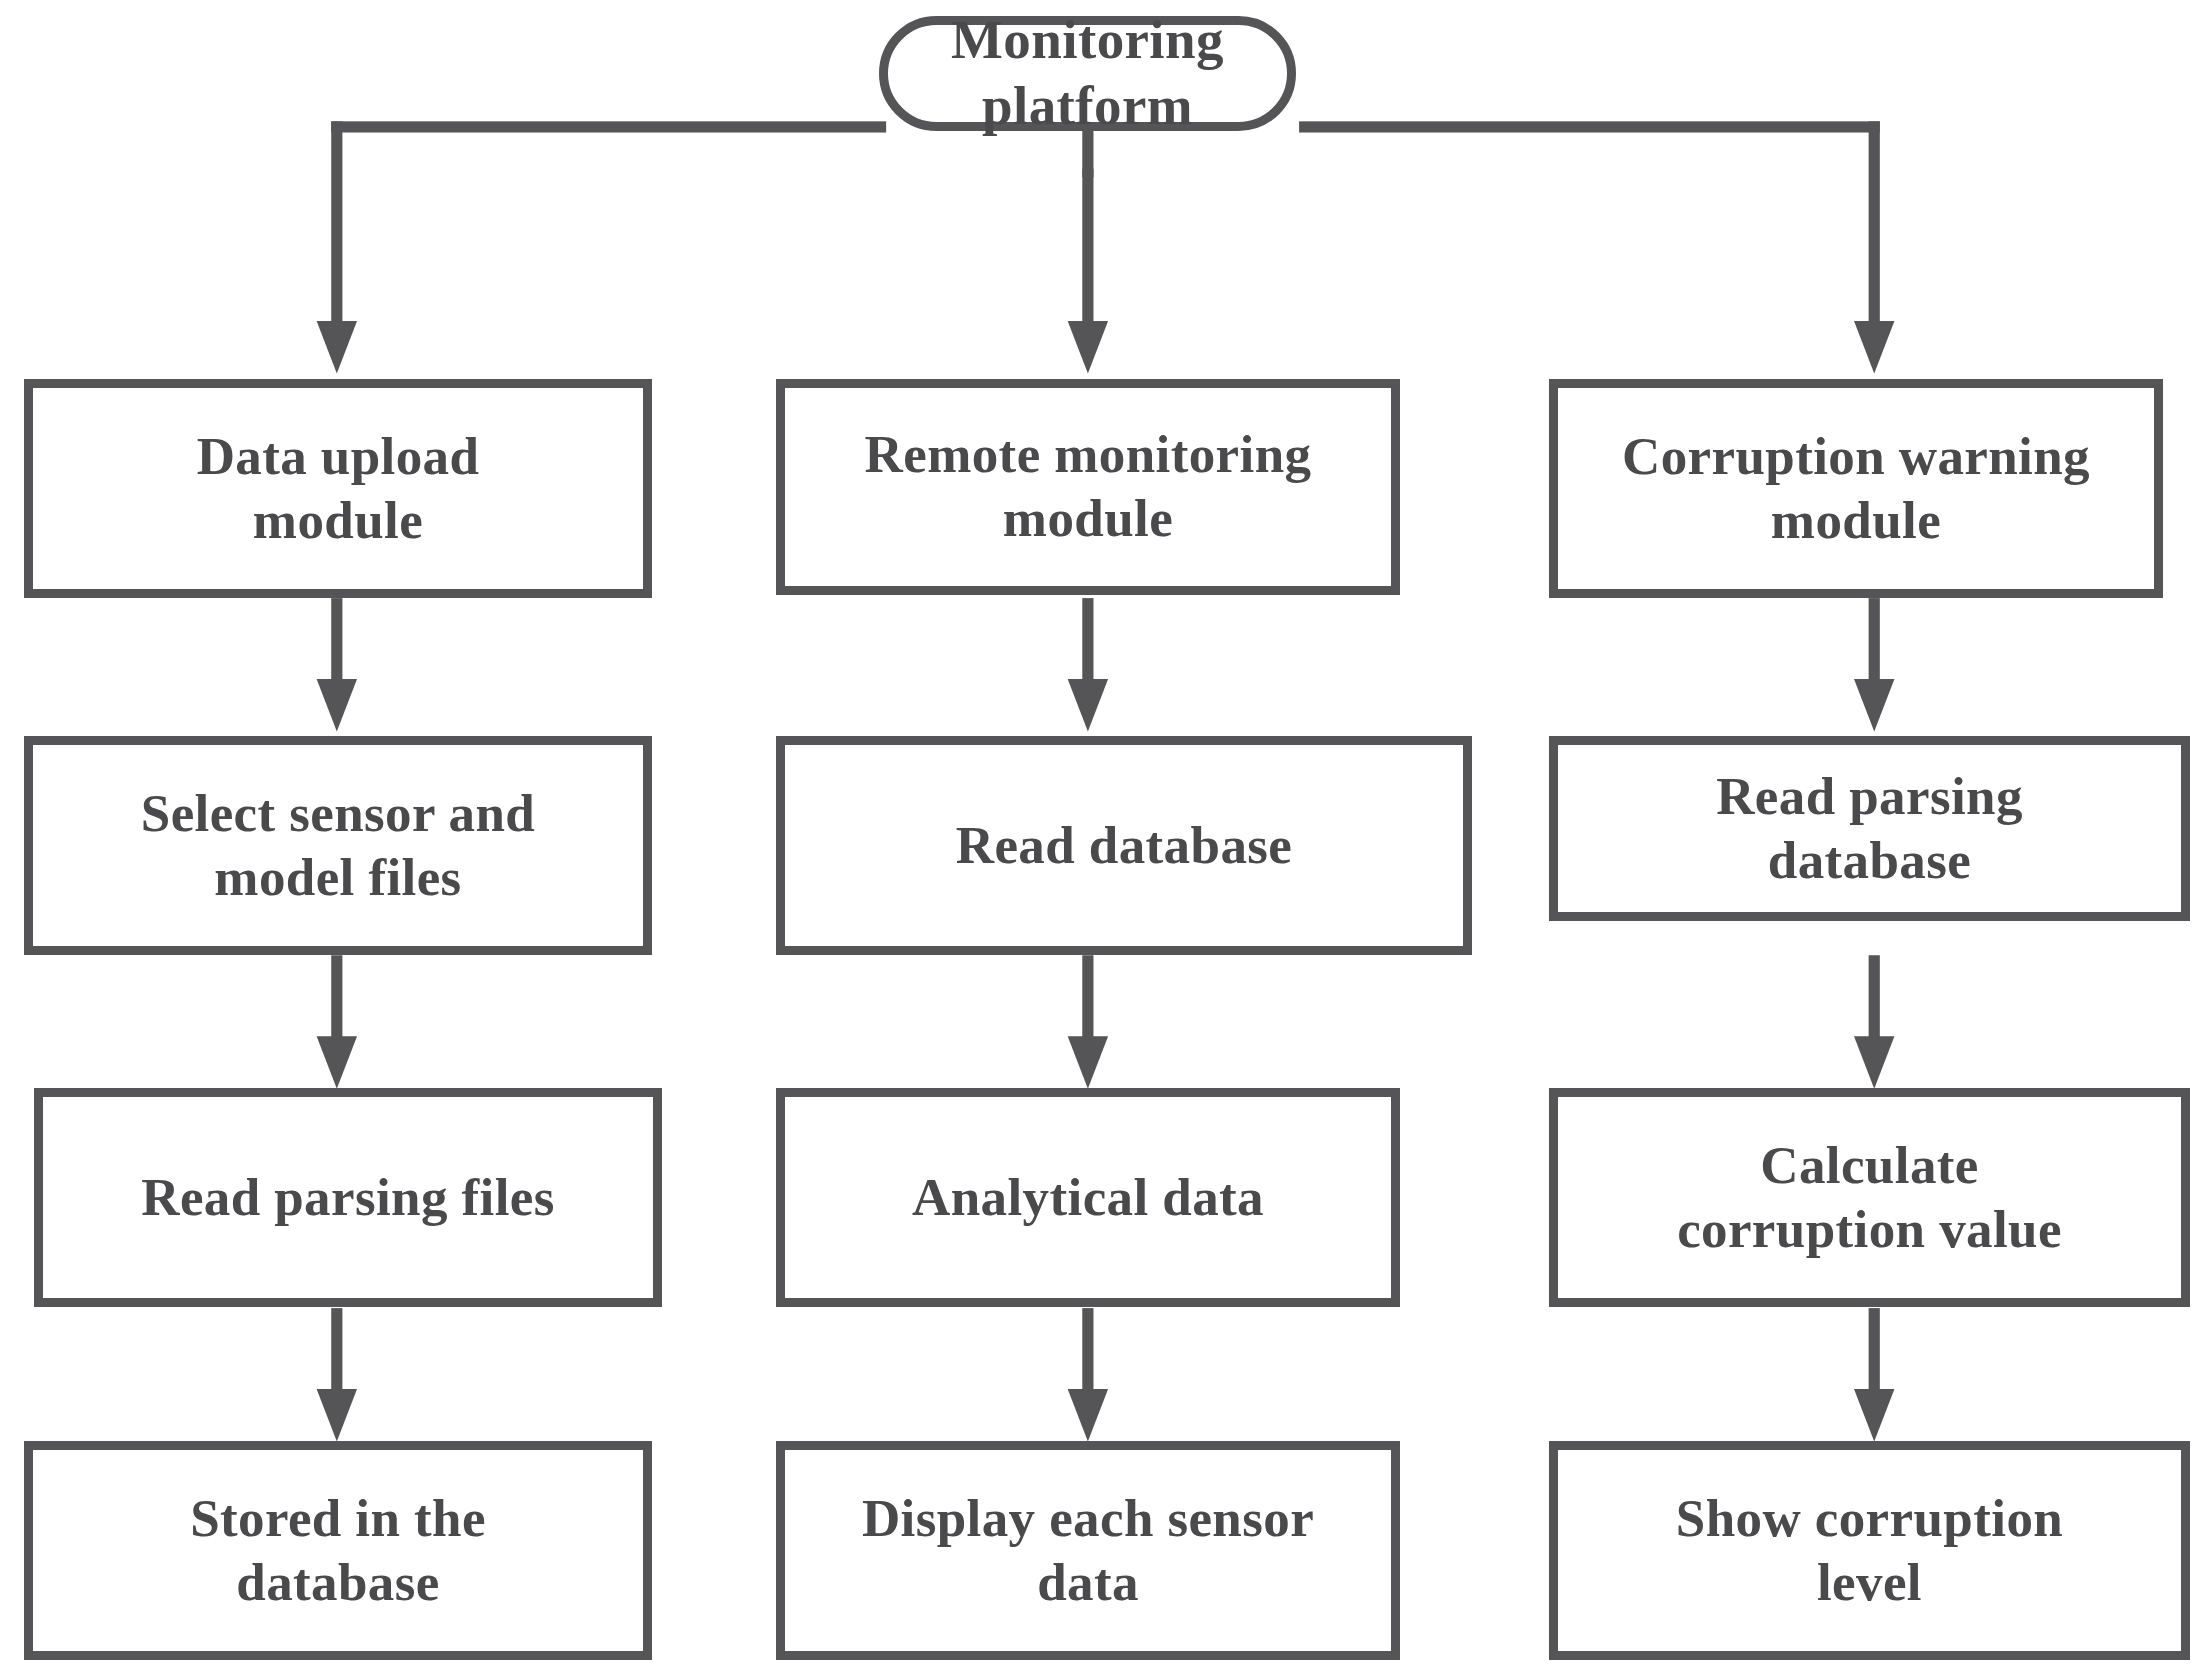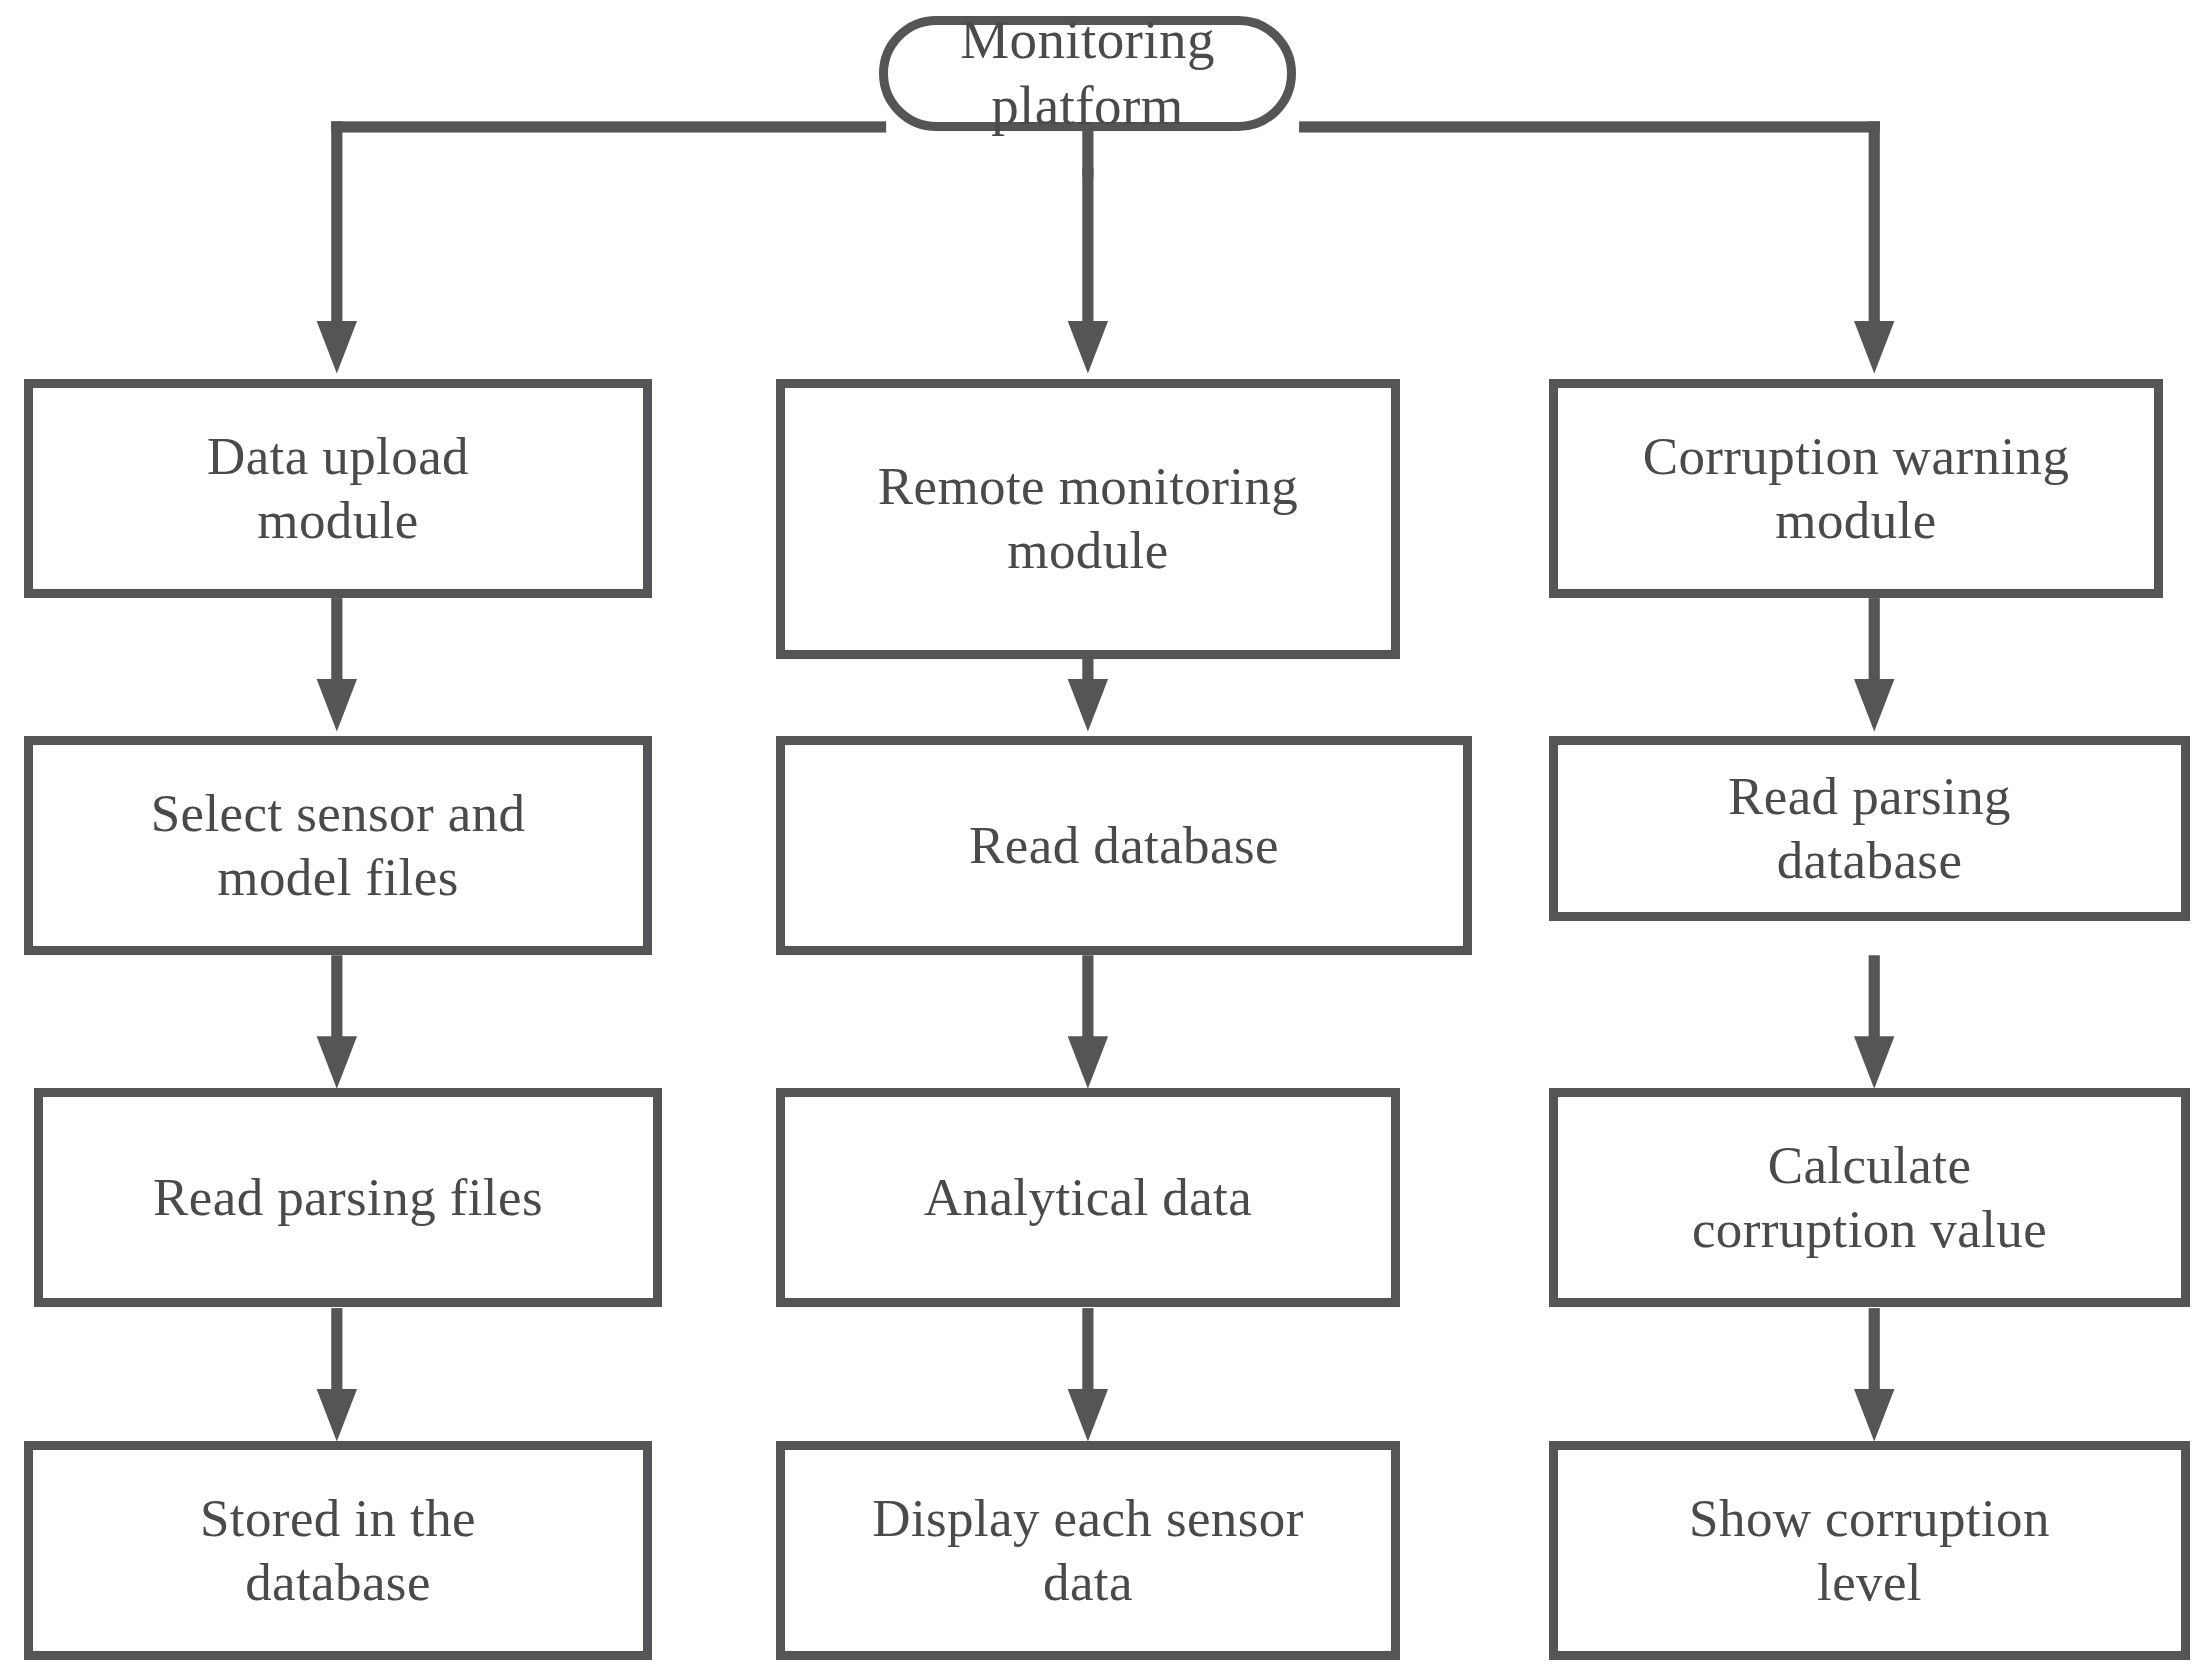--- a/index.html
+++ b/index.html
@@ -29,21 +29,21 @@
   .node {
     position: absolute;
     box-sizing: border-box;
     background: #ffffff;
     border: 9.5px solid #555557;
     display: flex;
     align-items: center;
     justify-content: center;
     text-align: center;
     color: #4a4a4c;
-    font-weight: normal;
+    font-weight: bold;
     font-size: 53px;
     line-height: 1.20;
     letter-spacing: 0.4px;
     white-space: pre-line;
     padding: 0 15.5px;
   }
   .node.root {
     border-radius: 77px;
     border-width: 9.5px;
     font-size: 55px;
@@ -117,21 +117,21 @@
 
   <div class="node" style="left:24px; top:1088px; width:628px; height:219px;margin-left:10px;">
     <span class="label">Read parsing  files</span>
   </div>
 
   <div class="node" style="left:24px; top:1441px; width:628px; height:219px;">
     <span class="label">Stored in the
 database</span>
   </div>
 
-  <div class="node" style="left:776px; top:379px; width:624px; height:280px;">
+  <div class="node" style="left:776px; top:379px; width:624px; height:216px;">
     <span class="label">Remote monitoring
 module</span>
   </div>
 
   <div class="node" style="left:776px; top:736px; width:696px; height:219px;">
     <span class="label">Read database</span>
   </div>
 
   <div class="node" style="left:776px; top:1088px; width:624px; height:219px;">
     <span class="label">Analytical data</span>

